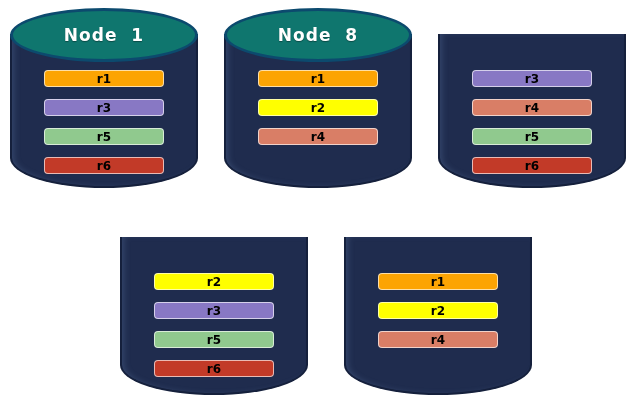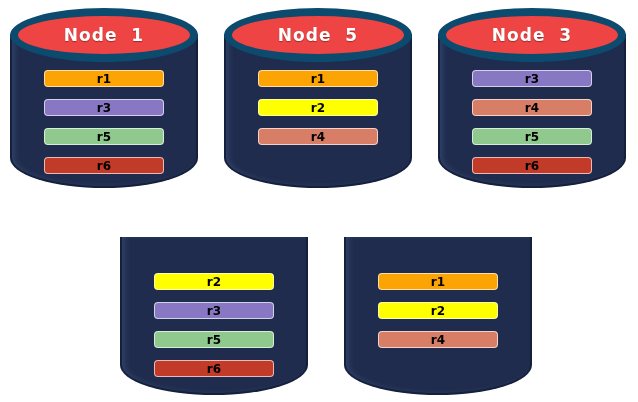--- a/index.html
+++ b/index.html
@@ -36,22 +36,22 @@
     border-radius: 0 0 50% 50% / 0 0 30px 30px;
     box-sizing: border-box;
     box-shadow: inset 4px 0 6px -2px rgba(120,150,200,0.25);
   }
   .cyl-top {
     position: absolute;
     left: 0; top: 0;
     width: 100%;
     height: 54px;
     border-radius: 50%;
-    background: #ef4444;
-    border: 8px solid #0c4a6e;
+    background: #0f766e;
+    border: 3px solid #0c4a6e;
     box-sizing: border-box;
     display: flex;
     align-items: center;
     justify-content: center;
   }
   .node-title {
     color: #FFFFFF;
     font-weight: bold;
     font-size: 17px;
     white-space: pre;
@@ -102,39 +102,36 @@
           <span>r5</span>
         </div>
         <div class="bar" style="background: rgb(194, 58, 40);">
           <span>r6</span>
         </div>
       </div>
   </div>
     <div class="node pos-2">
     <div class="cyl-body"></div>
     <div class="cyl-top">
-      <span class="node-title">Node  5</span>
+      <span class="node-title">Node  8</span>
     </div>
     <div class="bars">
         <div class="bar" style="background: rgb(252, 164, 3);">
           <span>r1</span>
         </div>
         <div class="bar" style="background: rgb(255, 255, 0);">
           <span>r2</span>
         </div>
         <div class="bar" style="background: rgb(217, 126, 102);">
           <span>r4</span>
         </div>
       </div>
   </div>
     <div class="node pos-3">
     <div class="cyl-body"></div>
-    <div class="cyl-top">
-      <span class="node-title">Node  3</span>
-    </div>
     <div class="bars">
         <div class="bar" style="background: rgb(136, 120, 196);">
           <span>r3</span>
         </div>
         <div class="bar" style="background: rgb(217, 126, 102);">
           <span>r4</span>
         </div>
         <div class="bar" style="background: rgb(144, 201, 142);">
           <span>r5</span>
         </div>

